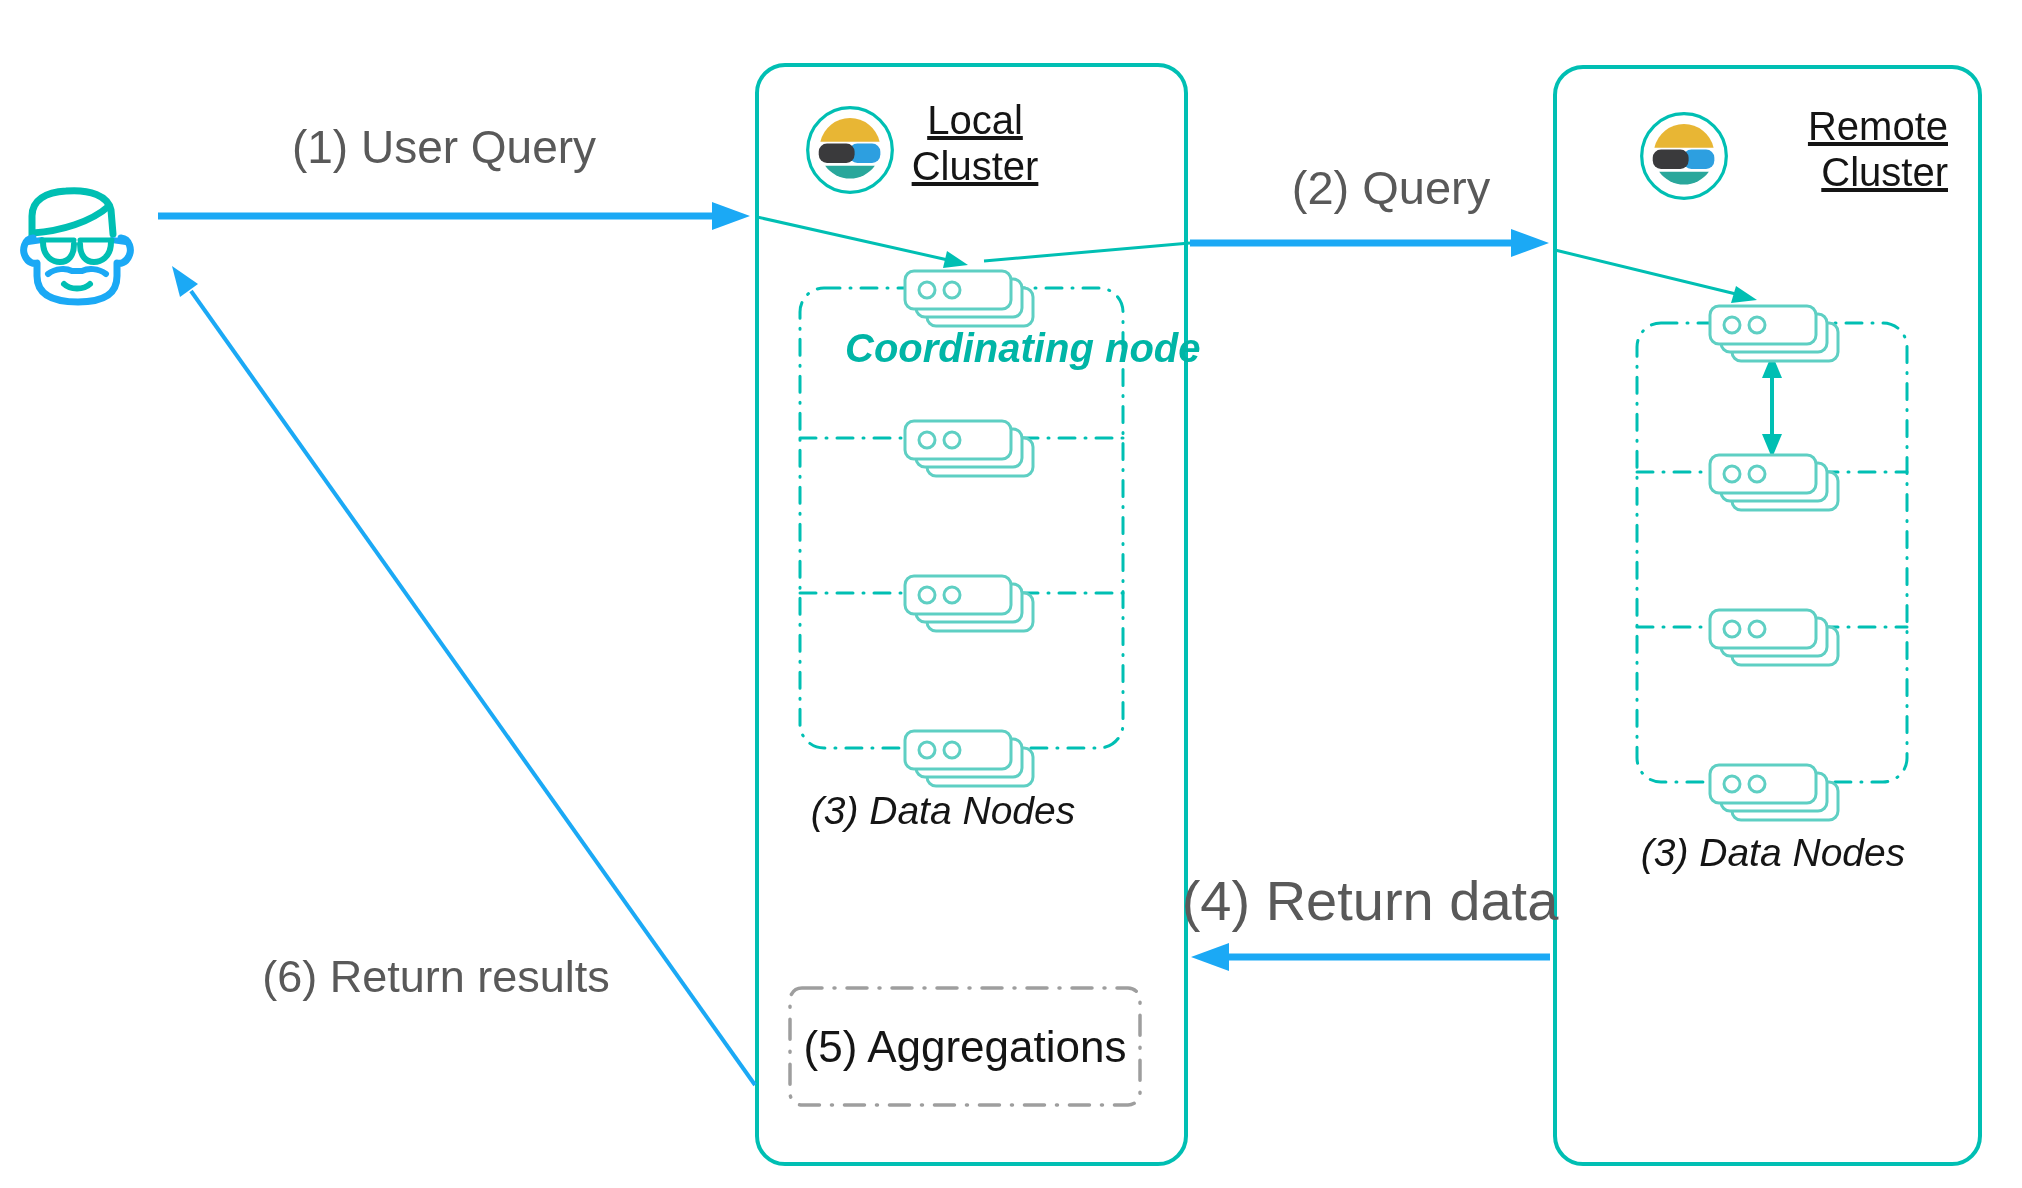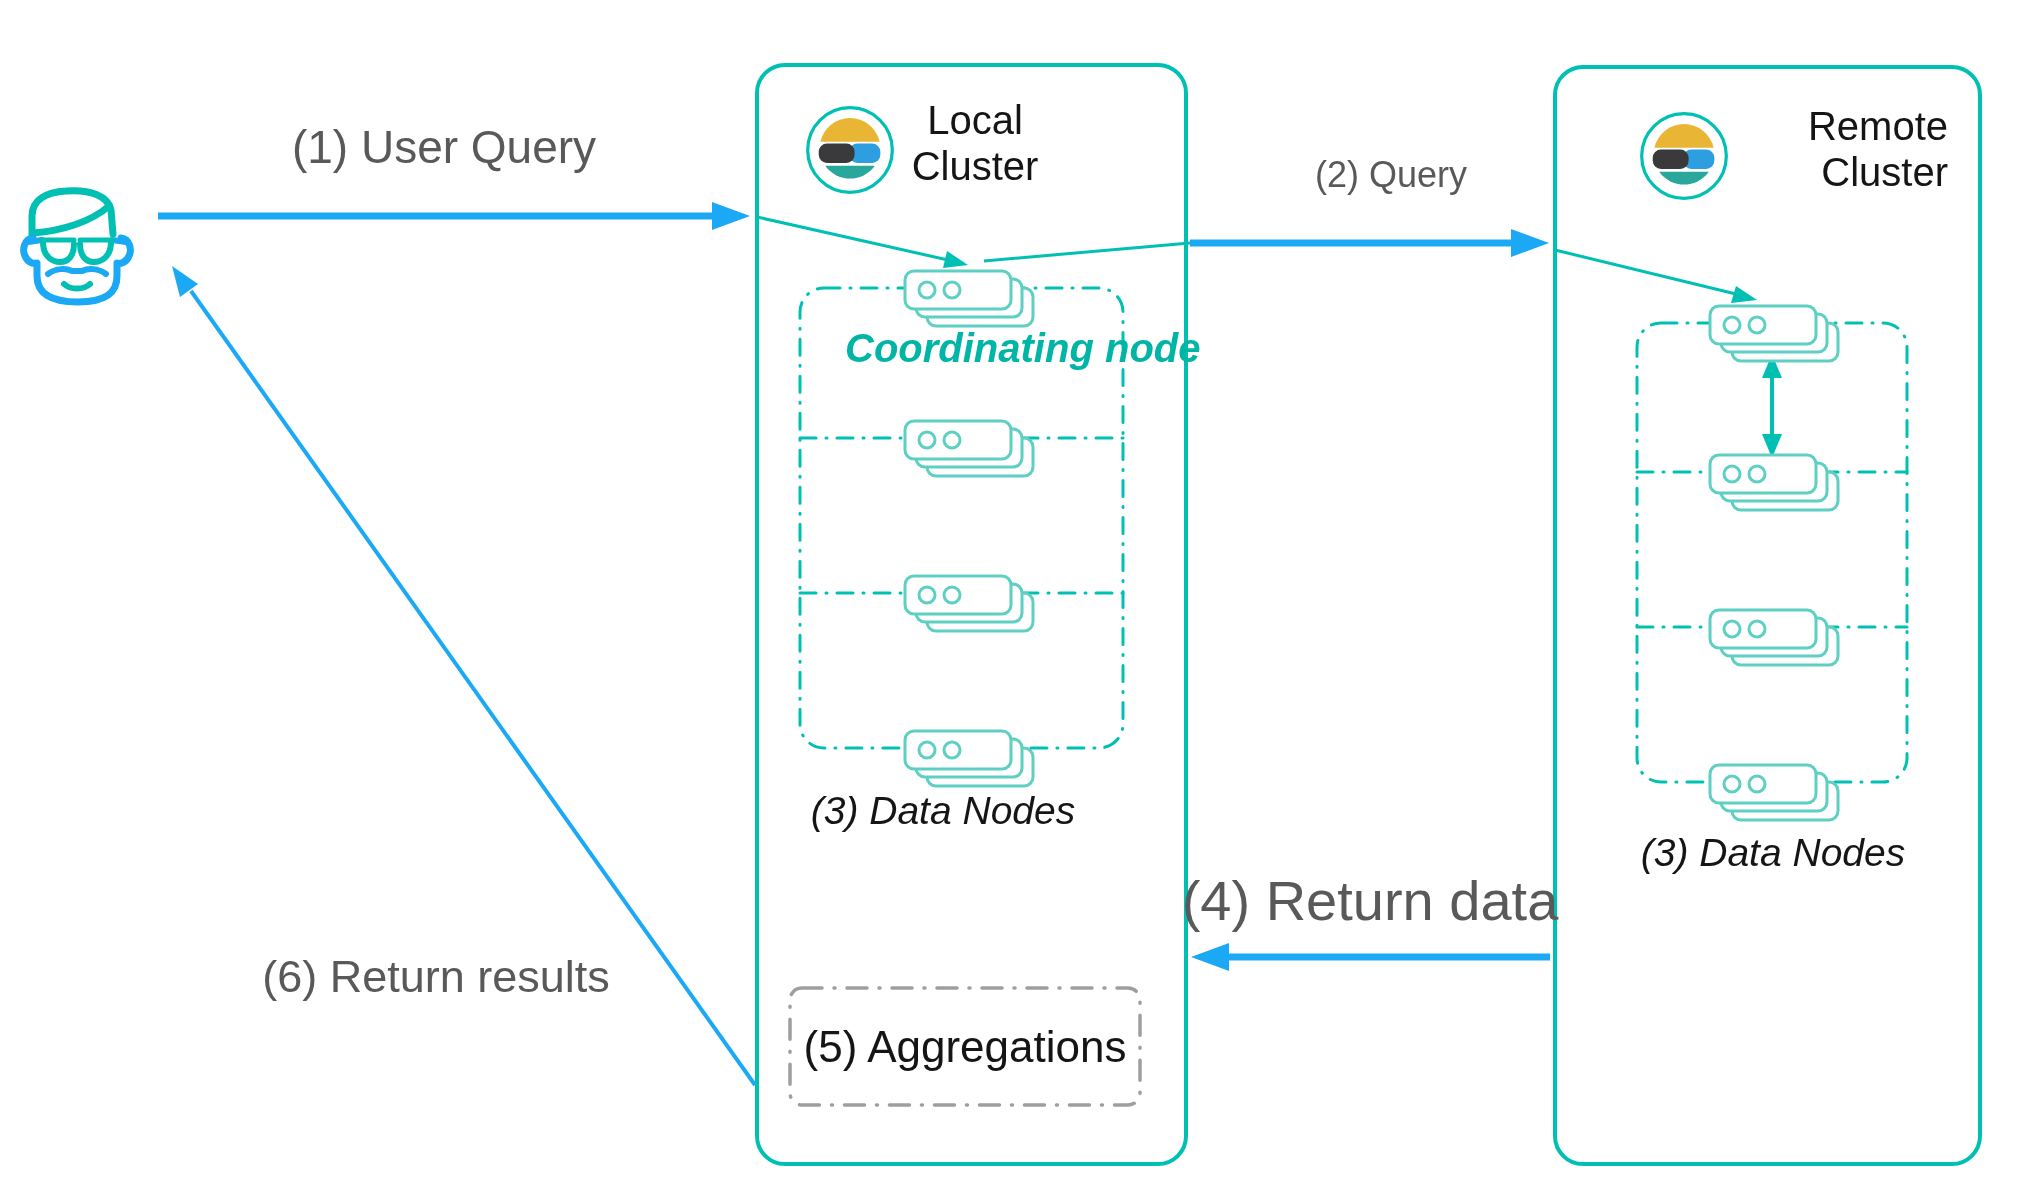--- a/index.html
+++ b/index.html
@@ -13,25 +13,25 @@
           font-family:"Liberation Sans",sans-serif;}
   .cluster{position:absolute;box-sizing:border-box;background:#fff;
            border:4px solid var(--teal);border-radius:30px;}
   .cluster.local{left:755px;top:63px;width:433px;height:1103px;}
   .cluster.remote{left:1553px;top:65px;width:429px;height:1101px;}
   svg.overlay{position:absolute;left:0;top:0;width:2022px;height:1188px;}
   .icon-abs{position:absolute;}
   .lbl{position:absolute;color:var(--gray-text);text-align:center;white-space:nowrap;}
   .lbl.black{color:var(--black-text);font-style:italic;}
   .t-step1{left:238px;top:120px;width:412px;font-size:46px;}
-  .t-step2{left:1241px;top:154px;width:300px;font-size:36px;}
+  .t-step2{left:1241px;top:160px;width:300px;font-size:47px;}
   .t-step4{left:1180px;top:868px;width:380px;font-size:56px;}
   .t-step6{left:228px;top:951px;width:416px;font-size:45px;}
   .cluster-title{position:absolute;font-size:40px;color:var(--black-text);
-                 text-align:center;line-height:1.15;}
+                 text-align:center;line-height:1.15;text-decoration:underline;}
   .cluster-title.local{left:880px;top:97px;width:190px;}
   .cluster-title.remote{left:1748px;top:103px;width:200px;text-align:right;}
   .t-coord{left:845px;top:326px;width:320px;font-size:40px;font-weight:bold;
            color:var(--teal-text);font-style:italic;}
   .t-datanodes-local{left:790px;top:789px;width:306px;font-size:39px;}
   .t-datanodes-remote{left:1620px;top:831px;width:306px;font-size:39px;}
   .agg-label{position:absolute;left:790px;top:988px;width:350px;height:117px;
              display:flex;align-items:center;justify-content:center;
              font-size:44px;color:var(--black-text);text-align:center;}
   .stroke-teal{stroke:var(--teal);}

